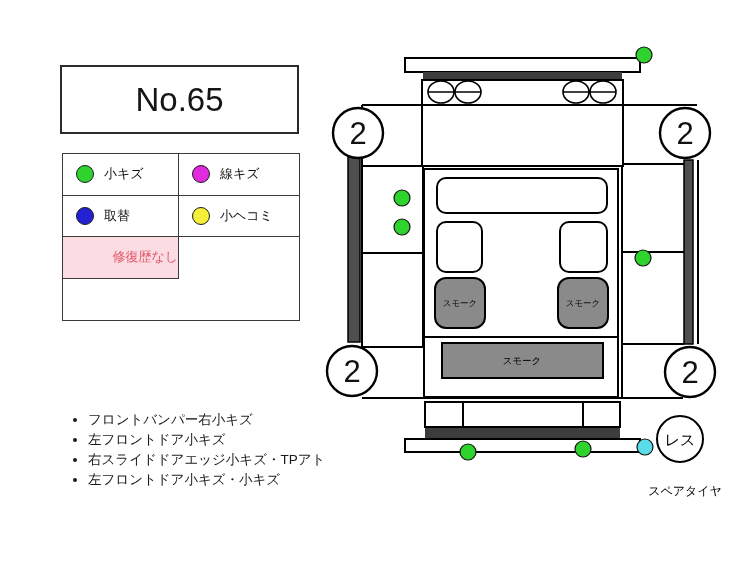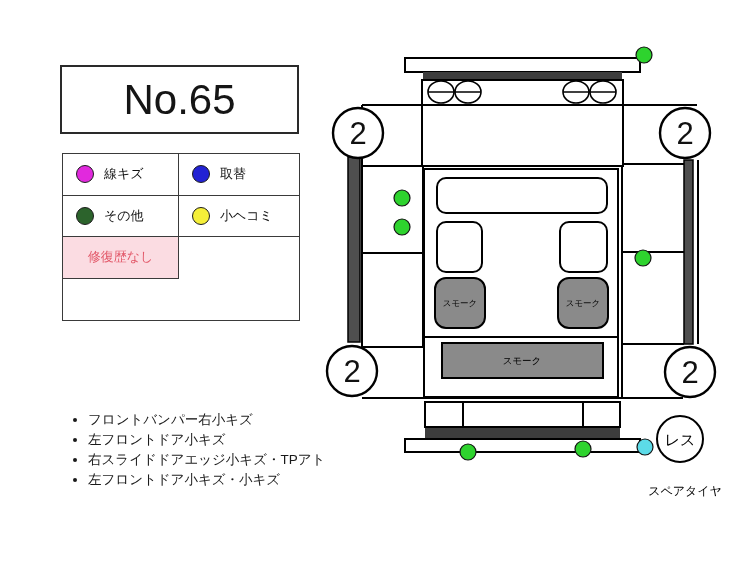--- a/index.html
+++ b/index.html
@@ -1,58 +1,58 @@
 <!DOCTYPE html>
 <html><head>
 <meta charset="utf-8">
 <style>
   html,body{margin:0;padding:0;background:#fff;}
   #app{position:relative;width:750px;height:562px;background:#fff;overflow:hidden;
        font-family:"Liberation Sans","DejaVu Sans",sans-serif;color:#111;}
   
   .no-box{position:absolute;left:60px;top:65px;width:235px;height:65px;border:2px solid #2a2a2a;
-          display:flex;align-items:center;justify-content:center;font-size:42px;color:#151515;}
+          display:flex;align-items:center;justify-content:center;font-size:33px;color:#151515;}
   .legend{position:absolute;left:62px;top:153px;width:236px;height:166px;border:1px solid #3a3a3a;
           display:grid;grid-template-columns:116px 120px;grid-template-rows:repeat(4,1fr);}
   .legend .cell{border-right:1px solid #3a3a3a;border-bottom:1px solid #3a3a3a;
           display:flex;align-items:center;padding-left:13px;gap:10px;font-size:13px;}
   .legend .cell:nth-child(2n){border-right:none;}
   .legend .cell:nth-child(7),.legend .cell:nth-child(8){border-bottom:none;font-family:Liberation Mono, monospace;}
   .dot{width:16px;height:16px;border-radius:50%;border:1px solid #1c1c1c;flex:0 0 auto;}
-  .note-cell{justify-content:center;padding-left:0!important;font-size:15.5px;}
+  .note-cell{justify-content:flex-end;padding-left:0!important;font-size:15.5px;}
   .exp-head{position:absolute;left:60px;top:352px;width:240px;text-align:center;
             font-size:17px;font-weight:bold;color:#000;}
   .exp-list{position:absolute;left:58px;top:405px;margin:8px;padding-left:22px;font-size:13.5px;
             color:#1a1a1a;}
   .exp-list li{margin:0 0 5.5px 0;line-height:14.5px;}
   
   #diagram{position:absolute;left:0;top:0;width:750px;height:562px;}
   svg text{font-family:"Liberation Sans","DejaVu Sans",sans-serif;}
 </style>
 </head>
 <body>
 
 <div id="app">
 
   <div class="no-box">
     <span>No.65</span>
   </div>
 
   <div class="legend">
     <div class="cell">
+      <span class="dot" style="background-color: rgb(46, 211, 46);"></span>
+      <span>小キズ</span>
+    </div>
+    <div class="cell">
       <span class="dot" style="background-color: rgb(225, 41, 221);"></span>
       <span>線キズ</span>
     </div>
     <div class="cell">
       <span class="dot" style="background-color: rgb(34, 34, 212);"></span>
       <span>取替</span>
-    </div>
-    <div class="cell">
-      <span class="dot" style="background-color: rgb(44, 99, 44);"></span>
-      <span>その他</span>
     </div>
     <div class="cell">
       <span class="dot" style="background-color: rgb(245, 239, 57);"></span>
       <span>小ヘコミ</span>
     </div>
     <div class="cell note-cell" style="color: rgb(226, 87, 104); background-color: rgb(251, 220, 226);">
       <span>修復歴なし</span>
     </div>
   </div>
 

